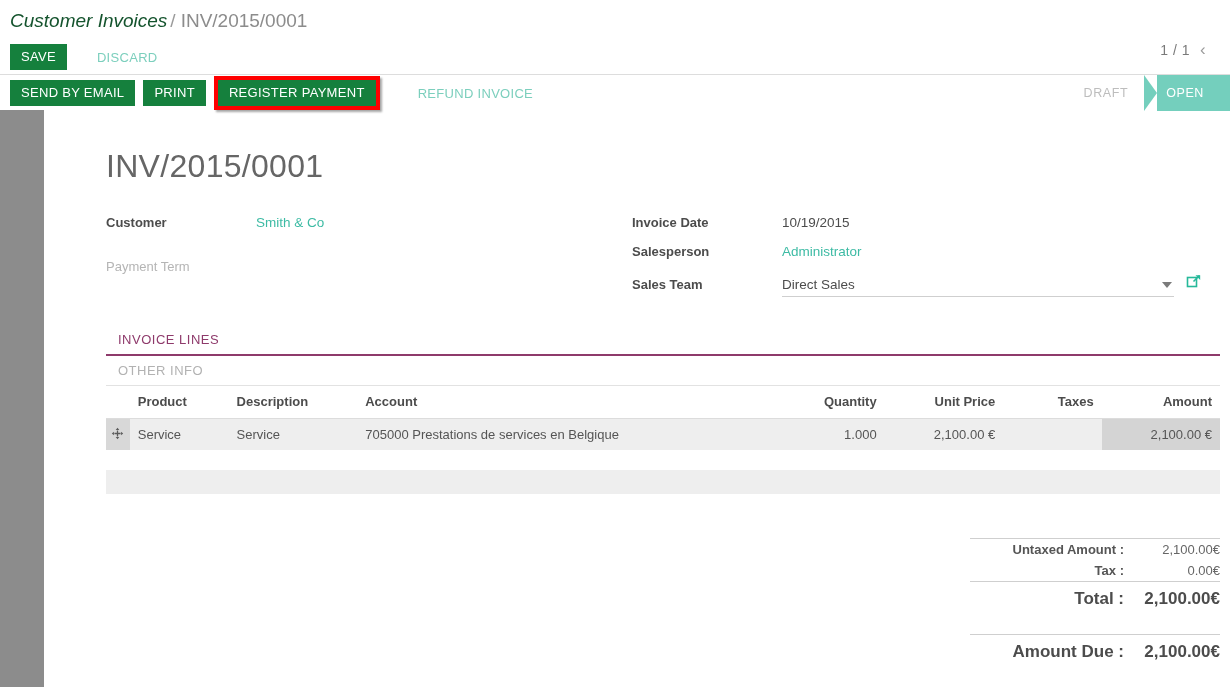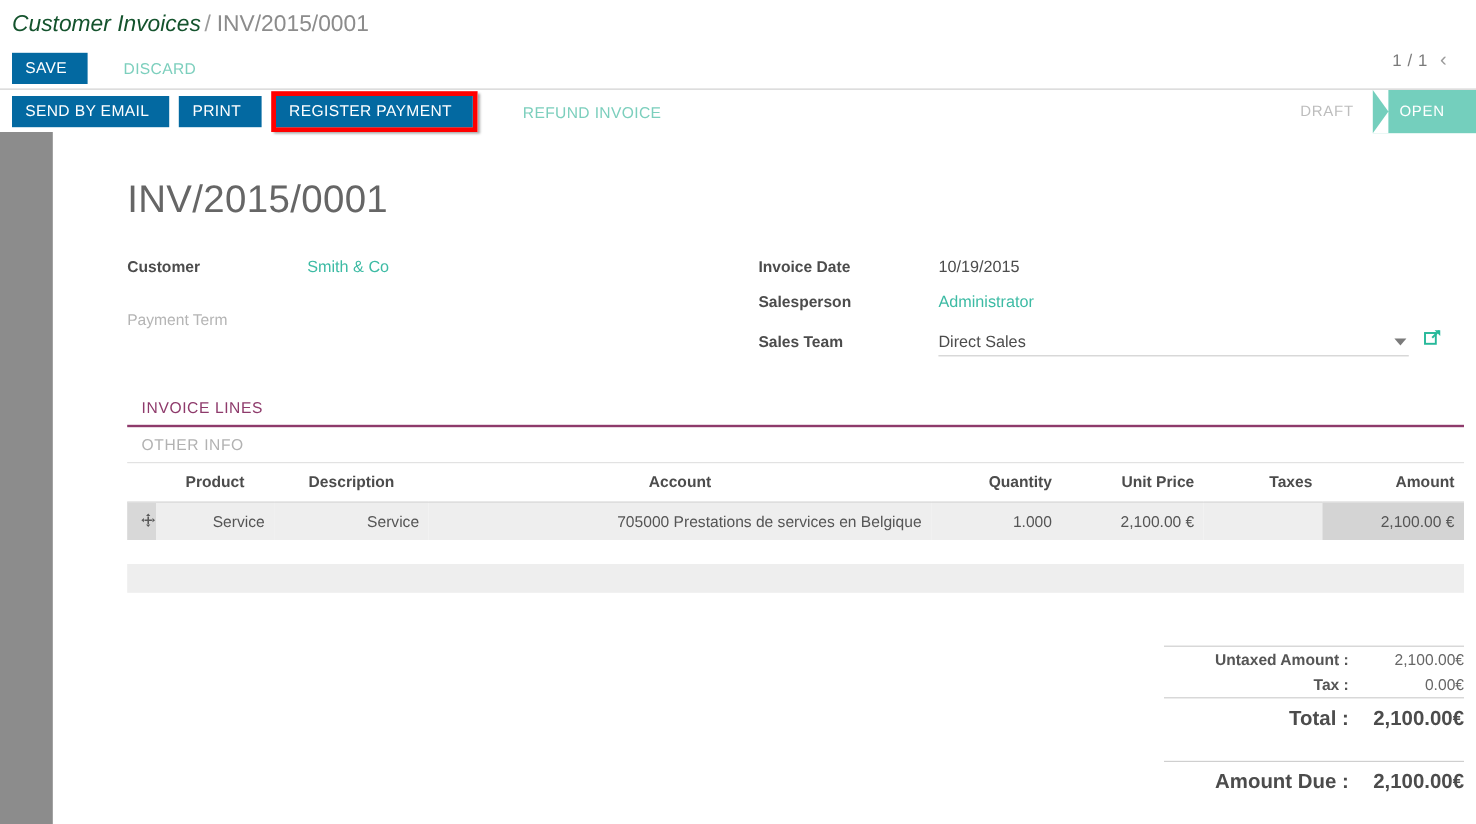--- a/index.html
+++ b/index.html
@@ -28,26 +28,26 @@
   .bc-sep { color: #9b9b9b; margin: 0 5px 0 3px; }
   .bc-current { color: #8c8c8c; }
 
   .actions-row {
     margin-top: 10px;
     height: 26px;
     display: flex;
     align-items: center;
   }
   .btn-primary {
-    background: #0369a1;
+    background: #15803d;
     color: #ffffff;
     border: none;
     font-size: 13px;
     letter-spacing: .3px;
-    padding: 6px 17px 6px 11px;
+    padding: 6px 11px 6px 11px;
     height: 26px;
     line-height: 14px;
     font-family: "Liberation Sans", sans-serif;
     cursor: pointer;
   }
   .btn-link {
     color: #7ccfbd;
     background: transparent;
     border: none;
     font-size: 13px;
@@ -230,32 +230,31 @@
   
   table.lines {
     margin-left: 44px;
     width: 1114px;
     border-collapse: collapse;
     font-size: 13px;
   }
   table.lines thead th {
     font-weight: bold;
     color: #4c4c4c;
-    text-align: center;
+    text-align: left;
     padding: 8px 8px 9px 8px;
     border-bottom: 1px solid #dcdcdc;
     white-space: nowrap;
   }
   table.lines thead th.num { text-align: right; }
   table.lines tbody td {
     background: #eeeeee;
     color: #555555;
     padding: 8px 8px;
     height: 30px;
-    text-align: right;
   }
   table.lines tbody td.num { text-align: right; }
   table.lines tbody td.sel { background: #d4d4d4; }
   td.handle {
     width: 24px;
     background: #d8d8d8 !important;
     padding: 0 !important;
     text-align: center;
     vertical-align: middle;
   }

